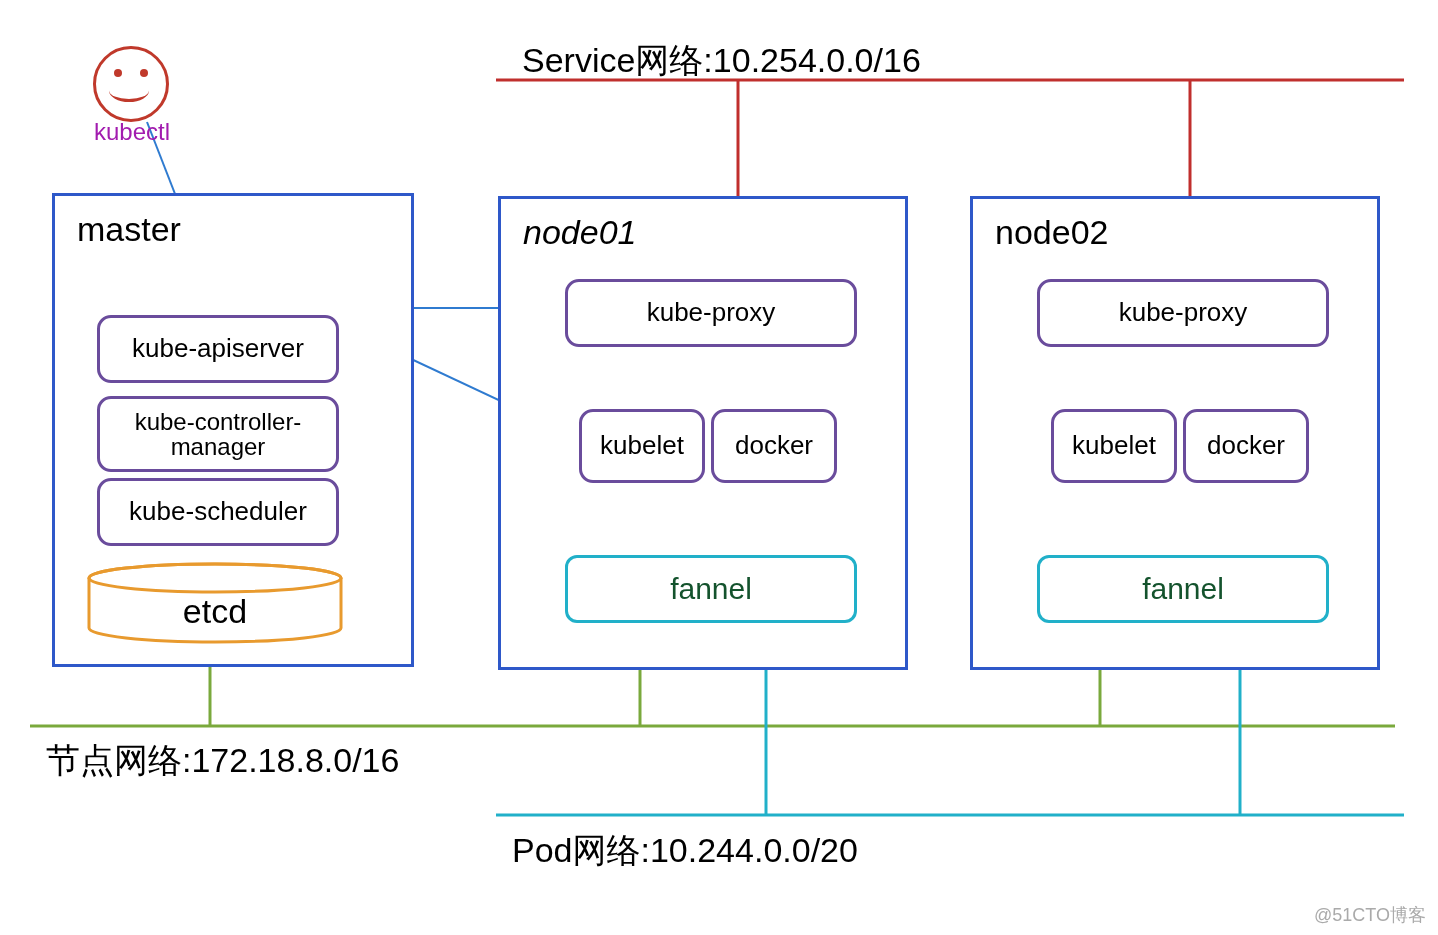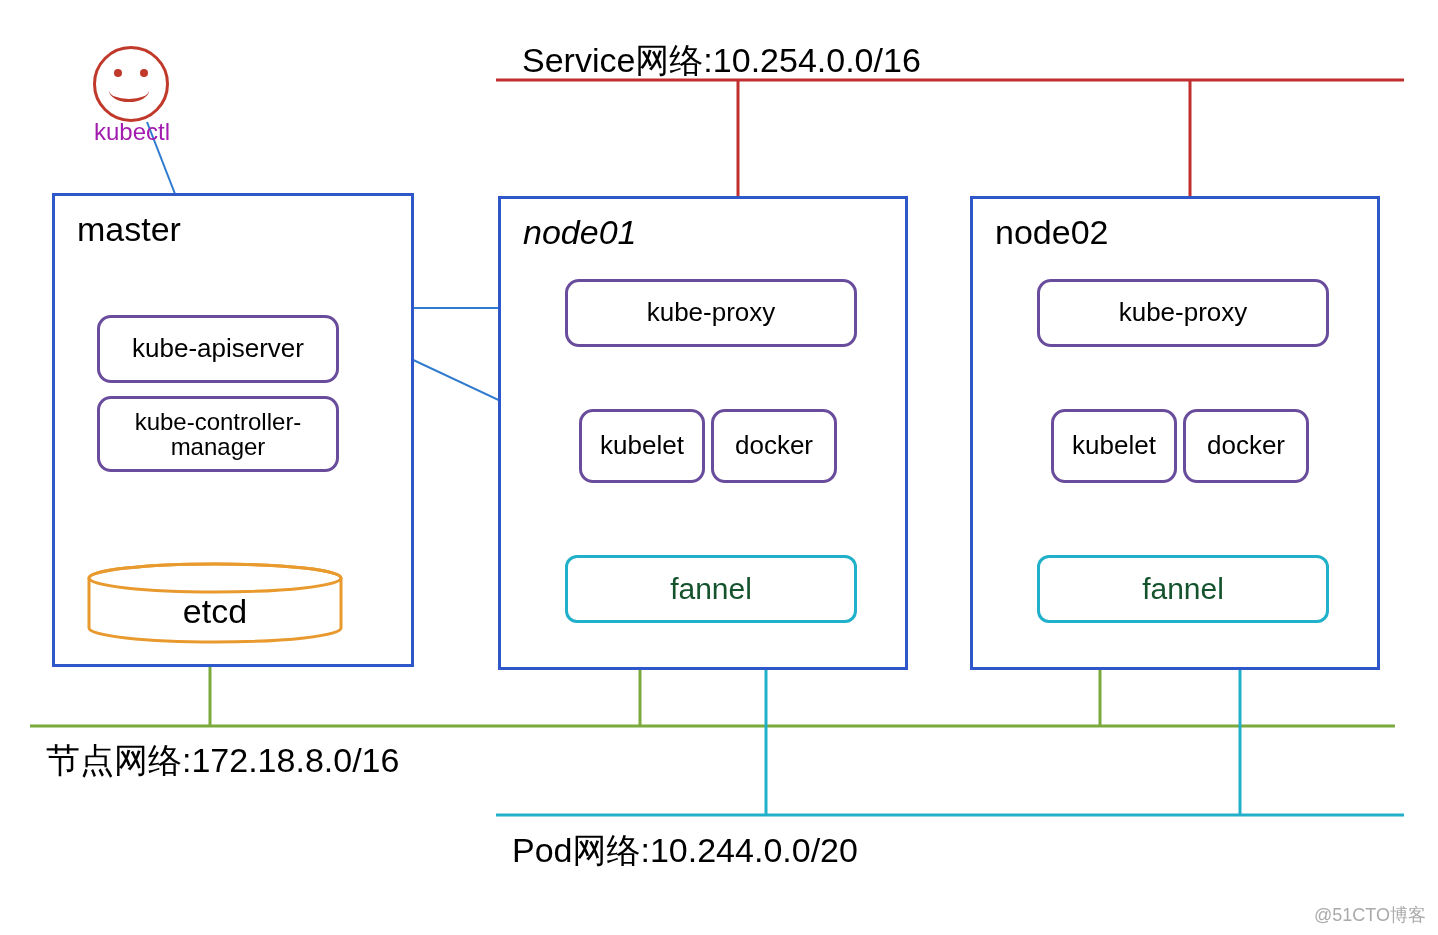--- a/index.html
+++ b/index.html
@@ -147,20 +147,23 @@
   <div class="abs node-title" style="left:22px; top:14px;">master</div>
 
   <div class="abs component" style="left:42px; top:80px; width:236px; height:62px;margin-top:39px;">
     <span>kube-apiserver</span>
   </div>
 
   <div class="abs component" style="left:42px; top:180px; width:236px; height:70px; font-size:24px;margin-top:20px;">
     <span>kube-controller-manager</span>
   </div>
 
+  <div class="abs component" style="left:42px; top:282px; width:236px; height:62px;">
+    <span>kube-scheduler</span>
+  </div>
 
   <div class="abs" style="left:30px; top:366px; width:260px; height:80px;">
     <svg width="260" height="90" viewBox="0 0 260 90">
       <ellipse cx="130" cy="16" rx="126" ry="14" fill="#fff" stroke="#e89a2e" stroke-width="3"></ellipse>
       <path d="M 4 16 L 4 66 A 126 14 0 0 0 256 66 L 256 16" fill="#fff" stroke="#e89a2e" stroke-width="3"></path>
       <ellipse cx="130" cy="16" rx="126" ry="14" fill="none" stroke="#e89a2e" stroke-width="3"></ellipse>
     </svg>
     <div class="abs etcd-cyl" style="left:0; top:24px; width:260px; height:50px;">
       <span>etcd</span>
     </div>

